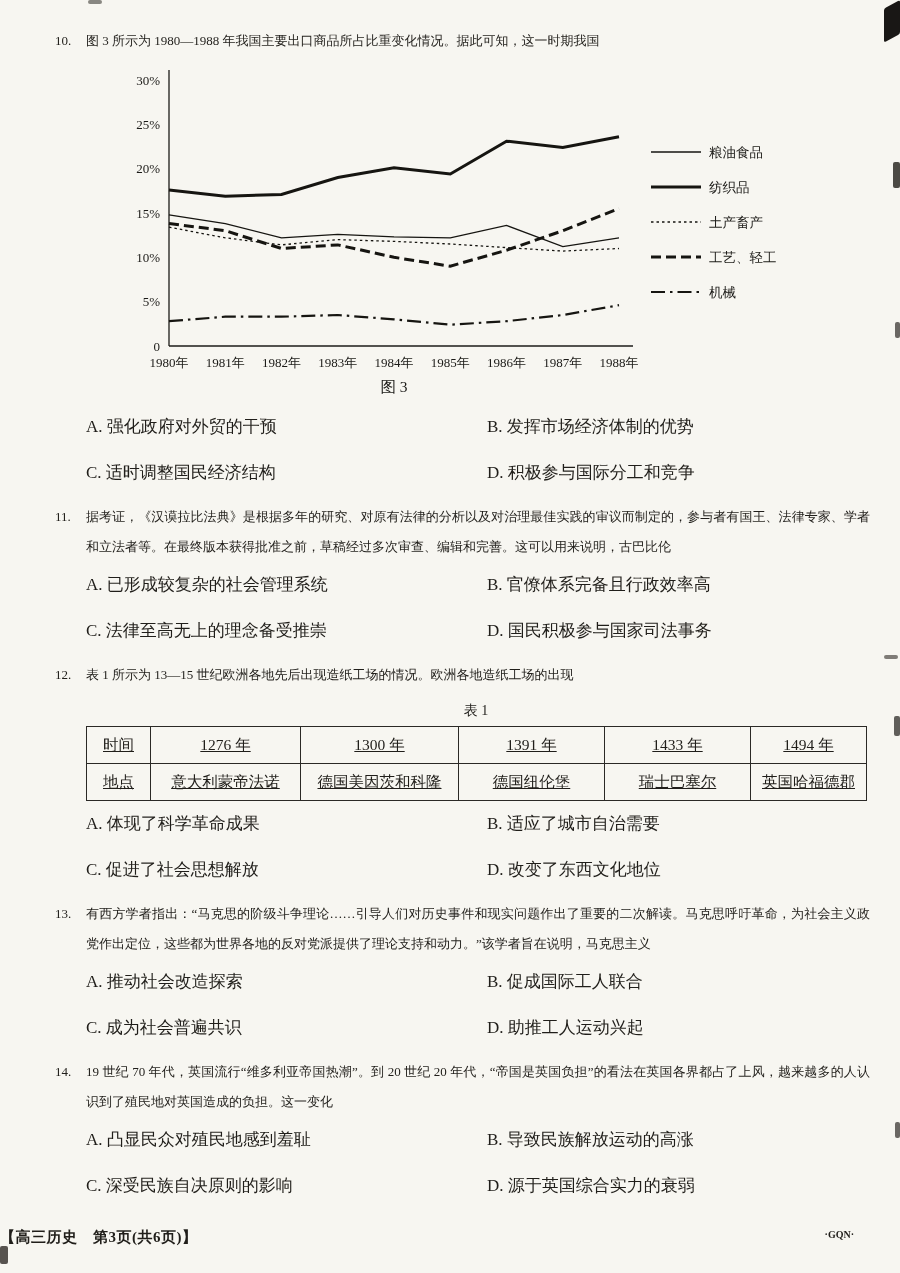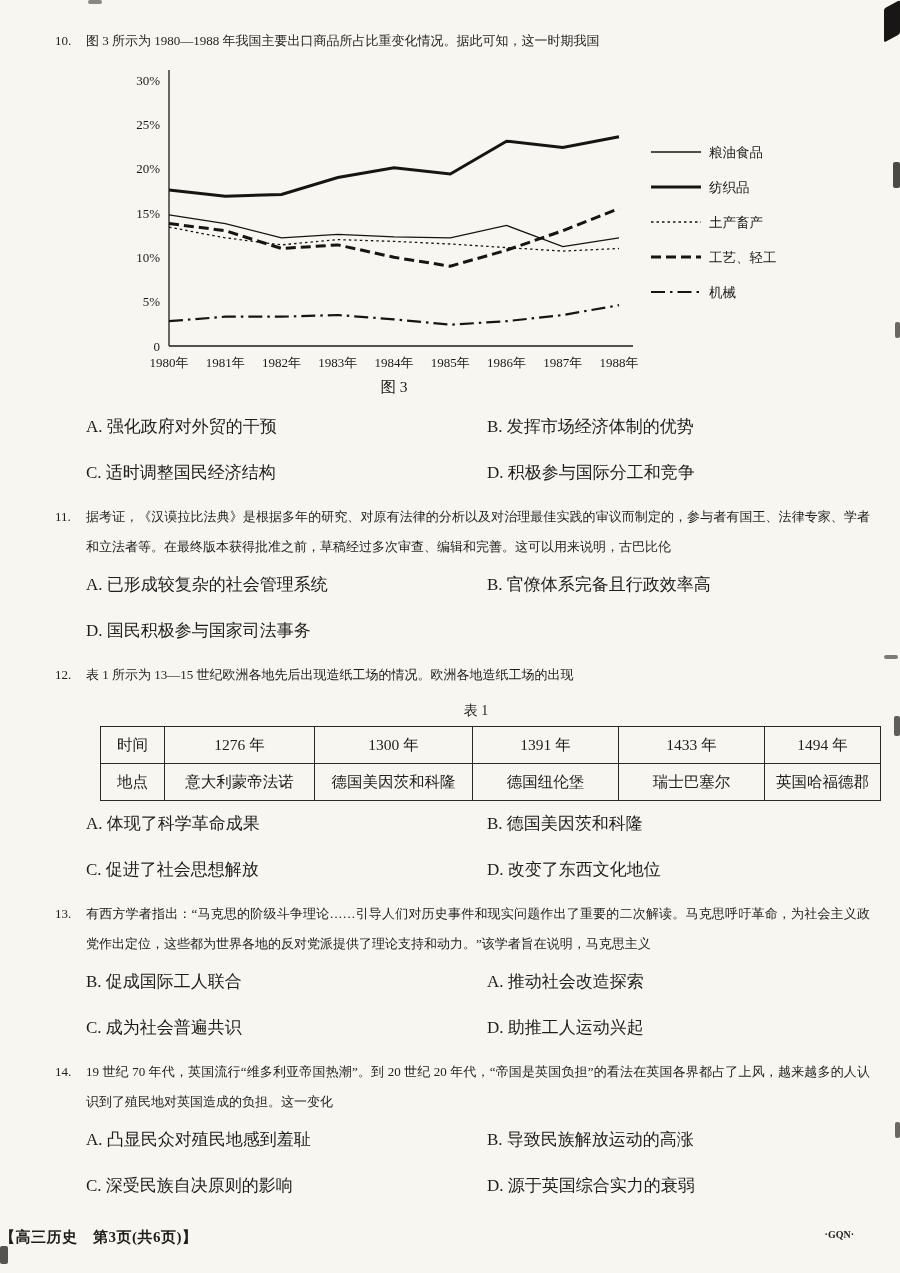--- a/index.html
+++ b/index.html
@@ -41,23 +41,24 @@
   .chart-fig { margin: 8px 0 0 40px; }
   svg text { fill: #1b1a17; font-family: "Liberation Serif", "DejaVu Serif", serif; }
   svg .tick { font-size: 13px; }
   svg .legend-label { font-size: 13.5px; }
   svg .caption { font-size: 15.5px; }
 
   
   .table-caption { width: 780px; margin: 12px 0 6px 31px; text-align: center; font-size: 14px; }
   .ptable {
     border-collapse: collapse;
-    margin-left: 45px;
+    margin-left: 31px;
     width: 780px;
     table-layout: fixed;
+    text-decoration: underline;
   }
   .ptable td {
     border: 1.5px solid #2b2926;
     text-align: center;
     vertical-align: middle;
     font-size: 15.5px;
     height: 37px;
     padding: 2px 3px;
   }
 
@@ -134,20 +135,21 @@
   </section>
 
   <section class="question">
     <p class="stem">
       <span class="qnum">11.</span>
       <span>据考证，《汉谟拉比法典》是根据多年的研究、对原有法律的分析以及对治理最佳实践的审议而制定的，参与者有国王、法律专家、学者和立法者等。在最终版本获得批准之前，草稿经过多次审查、编辑和完善。这可以用来说明，古巴比伦</span>
     </p>
     <div class="options">
       <div>A. 已形成较复杂的社会管理系统</div>
       <div>B. 官僚体系完备且行政效率高</div>
+      <div>C. 法律至高无上的理念备受推崇</div>
       <div>D. 国民积极参与国家司法事务</div>
     </div>
   </section>
 
   <section class="question">
     <p class="stem">
       <span class="qnum">12.</span>
       <span>表 1 所示为 13—15 世纪欧洲各地先后出现造纸工场的情况。欧洲各地造纸工场的出现</span>
     </p>
     <div class="table-caption">表 1</div>
@@ -174,34 +176,34 @@
         <td>意大利蒙帝法诺</td>
         <td>德国美因茨和科隆</td>
         <td>德国纽伦堡</td>
         <td>瑞士巴塞尔</td>
         <td>英国哈福德郡</td>
       </tr>
     </tbody>
       </table>
     <div class="options" style="">
       <div>A. 体现了科学革命成果</div>
-      <div>B. 德国美因茨和科隆</div>
+      <div>B. 适应了城市自治需要</div>
       <div>C. 促进了社会思想解放</div>
       <div>D. 改变了东西文化地位</div>
     </div>
   </section>
 
   <section class="question">
     <p class="stem">
       <span class="qnum">13.</span>
       <span>有西方学者指出：“马克思的阶级斗争理论……引导人们对历史事件和现实问题作出了重要的二次解读。马克思呼吁革命，为社会主义政党作出定位，这些都为世界各地的反对党派提供了理论支持和动力。”该学者旨在说明，马克思主义</span>
     </p>
     <div class="options">
+      <div>A. 推动社会改造探索</div>
       <div>B. 促成国际工人联合</div>
-      <div>A. 推动社会改造探索</div>
       <div>C. 成为社会普遍共识</div>
       <div>D. 助推工人运动兴起</div>
     </div>
   </section>
 
   <section class="question">
     <p class="stem">
       <span class="qnum">14.</span>
       <span>19 世纪 70 年代，英国流行“维多利亚帝国热潮”。到 20 世纪 20 年代，“帝国是英国负担”的看法在英国各界都占了上风，越来越多的人认识到了殖民地对英国造成的负担。这一变化</span>
     </p>

